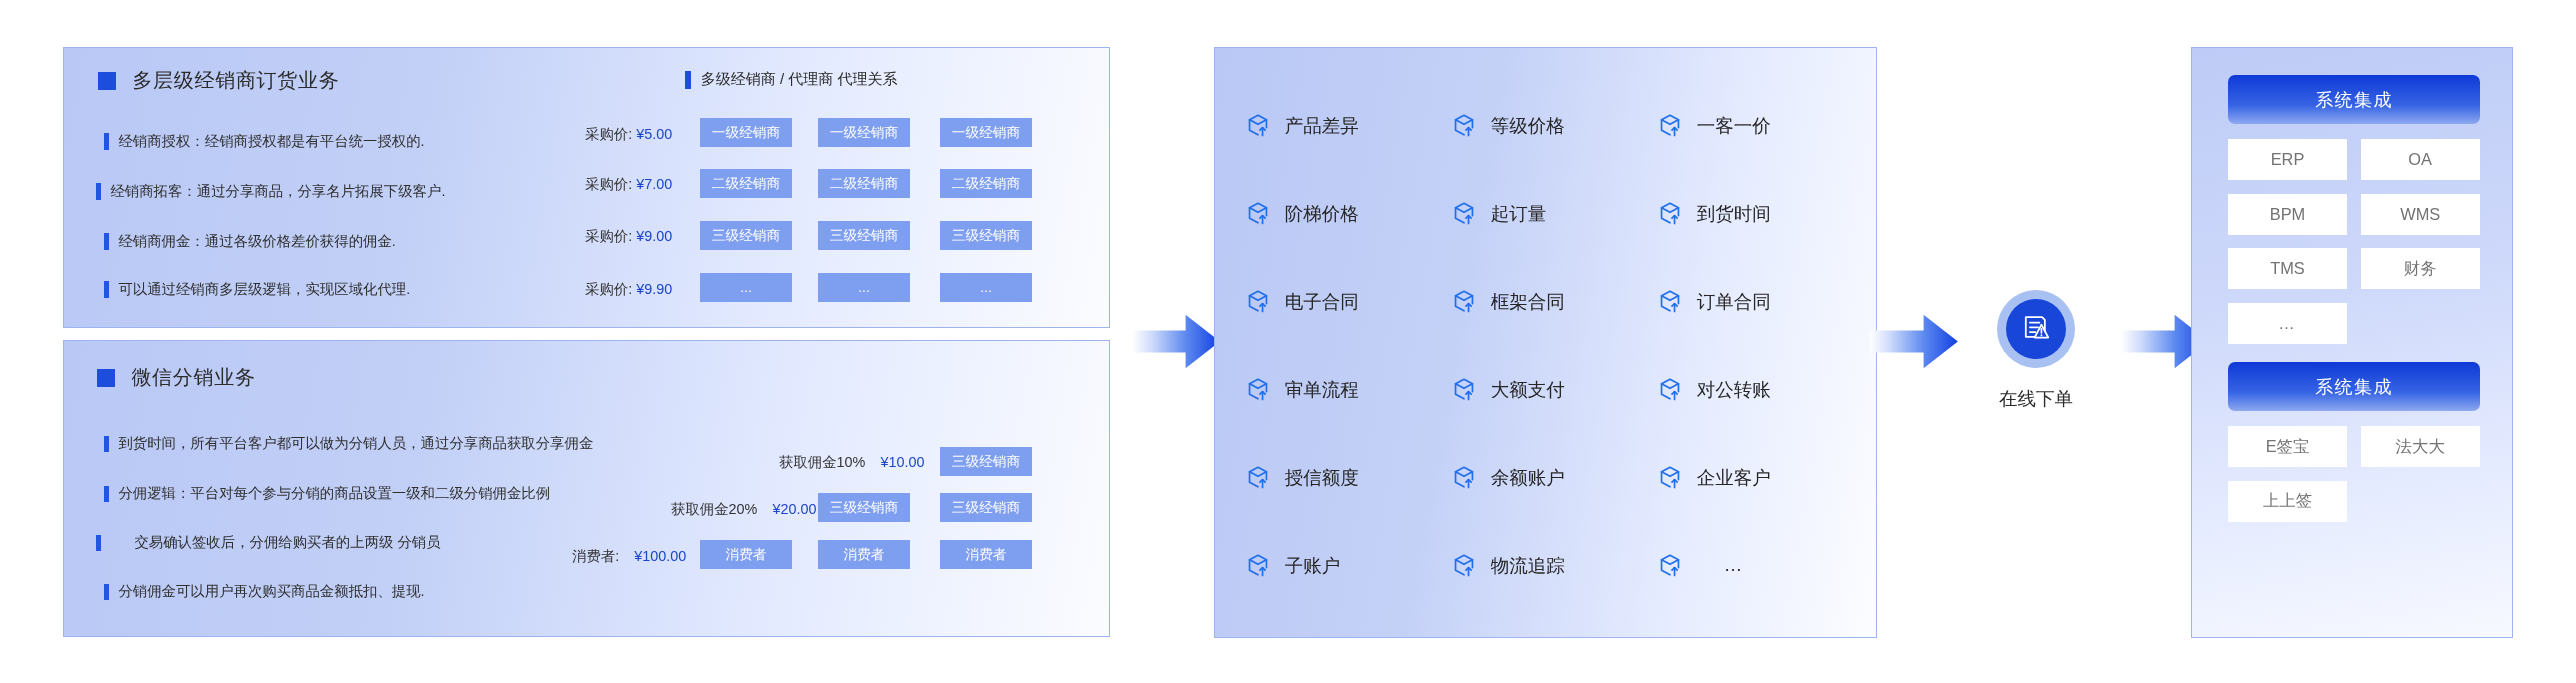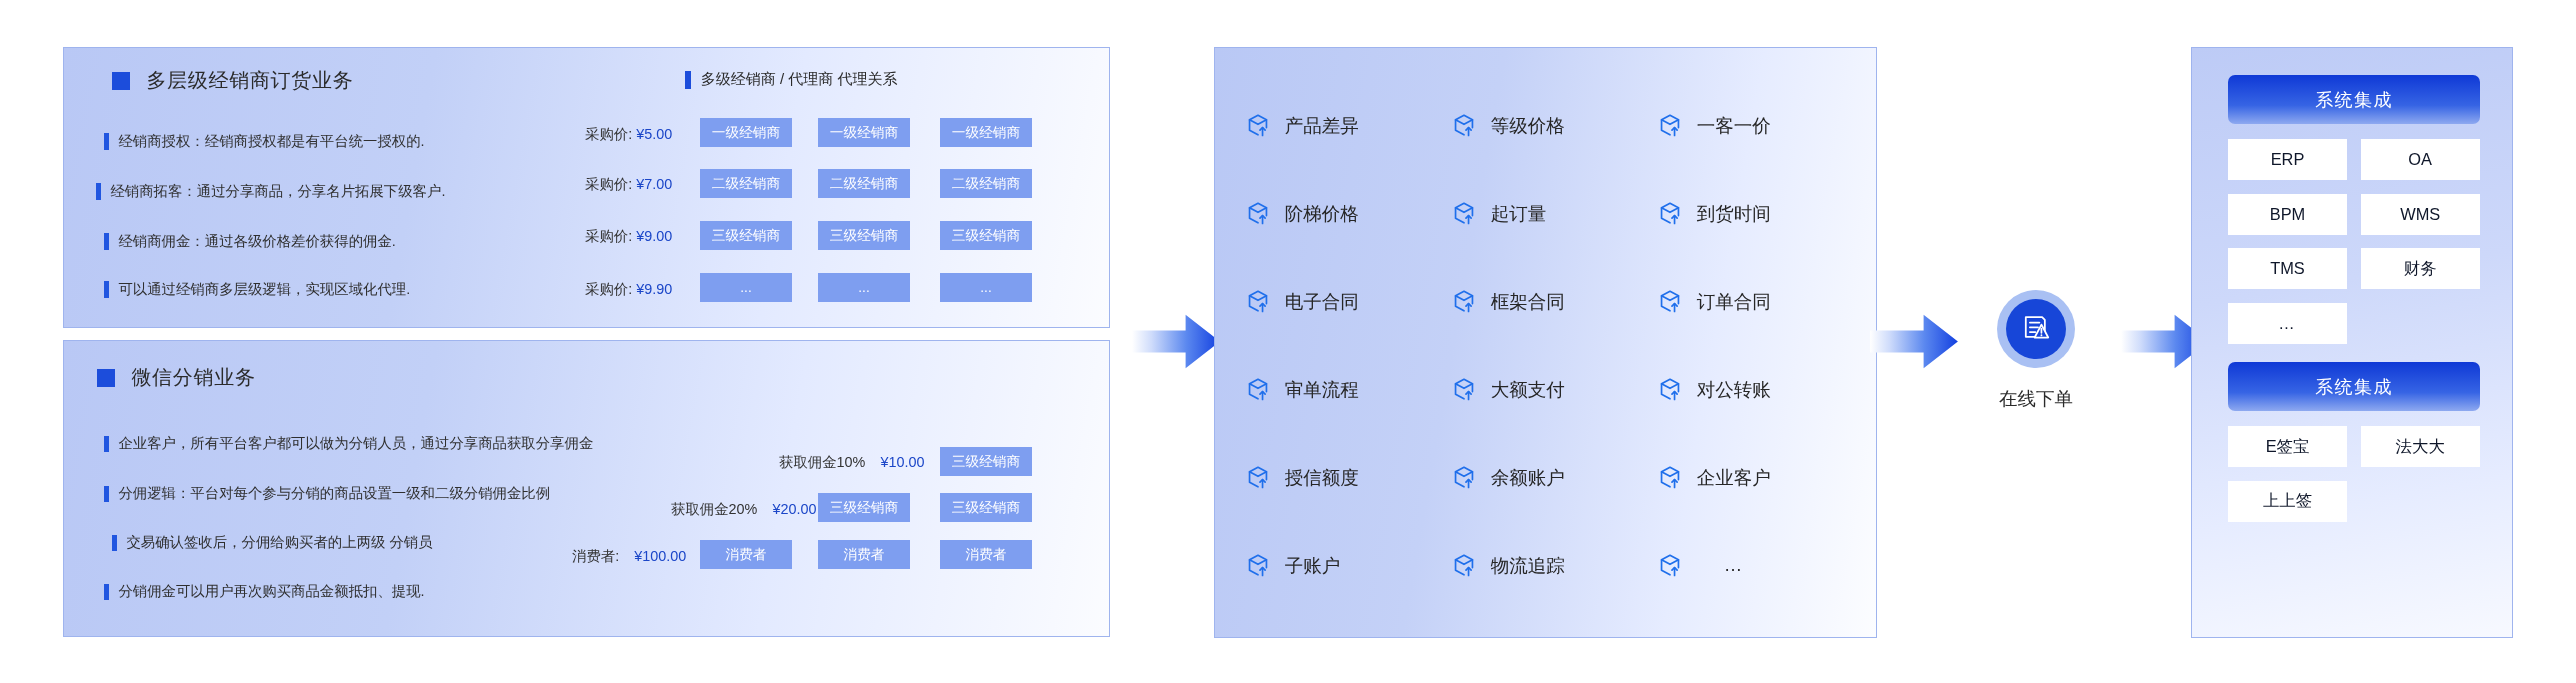--- a/index.html
+++ b/index.html
@@ -78,35 +78,35 @@
   .sysblock{position:absolute;left:36px;width:252px;}
   .sysheader{
     height:49px;width:252px;
     background:linear-gradient(180deg,#0f39d6 0%,#3664e4 62%,#8ea9f0 100%);
     color:#fff;font-size:18px;display:flex;align-items:center;justify-content:center;
     letter-spacing:1.4px;
     border-radius:7px;
   }
   .syschips{display:grid;grid-template-columns:repeat(2,119px);gap:13.7px 13.7px;margin-top:15px;}
   .chip{
-    height:41px;background:#fff;color:#0f172a;font-size:16.4px;
+    height:41px;background:#fff;color:#737373;font-size:16.4px;
     display:flex;align-items:center;justify-content:center;white-space:nowrap;
   }
   .chip.dots{font-size:16.4px;letter-spacing:2.1px;}
 </style>
 </head>
 <body>
 
 <div class="stage">
 
   <div class="panel1">
 
     <div class="box box1">
 
-      <div class="sec-title" style="left:48px;top:19px;">
+      <div class="sec-title" style="left:34px;top:19px;">
         <span class="bar"></span>
         <span class="txt">多层级经销商订货业务</span>
       </div>
 
       <div class="bullet" style="left:40px;top:84px;">
         <span class="bar"></span>
         <span class="txt">经销商授权：经销商授权都是有平台统一授权的.</span>
       </div>
       <div class="bullet" style="left:32px;top:134px;">
         <span class="bar"></span>
@@ -161,27 +161,27 @@
 
     <div class="box box2">
 
       <div class="sec-title" style="left:33px;top:23px;">
         <span class="bar"></span>
         <span class="txt">微信分销业务</span>
       </div>
 
       <div class="bullet" style="left:40px;top:93px;">
         <span class="bar"></span>
-        <span class="txt">企业客户，所有平台客户都可以做为分销人员，通过分享商品获取分享佣金</span>
+        <span class="txt">到货时间，所有平台客户都可以做为分销人员，通过分享商品获取分享佣金</span>
       </div>
       <div class="bullet" style="left:40px;top:143px;">
         <span class="bar"></span>
         <span class="txt">分佣逻辑：平台对每个参与分销的商品设置一级和二级分销佣金比例</span>
       </div>
-      <div class="bullet" style="left:48px;top:192px;">
+      <div class="bullet" style="left:32px;top:192px;gap:24px;">
         <span class="bar"></span>
         <span class="txt">交易确认签收后，分佣给购买者的上两级 分销员</span>
       </div>
       <div class="bullet" style="left:40px;top:241px;">
         <span class="bar"></span>
         <span class="txt">分销佣金可以用户再次购买商品金额抵扣、提现.</span>
       </div>
 
       <div class="pricelab" style="left:715px;top:112px;">
         <span>获取佣金10%</span>

